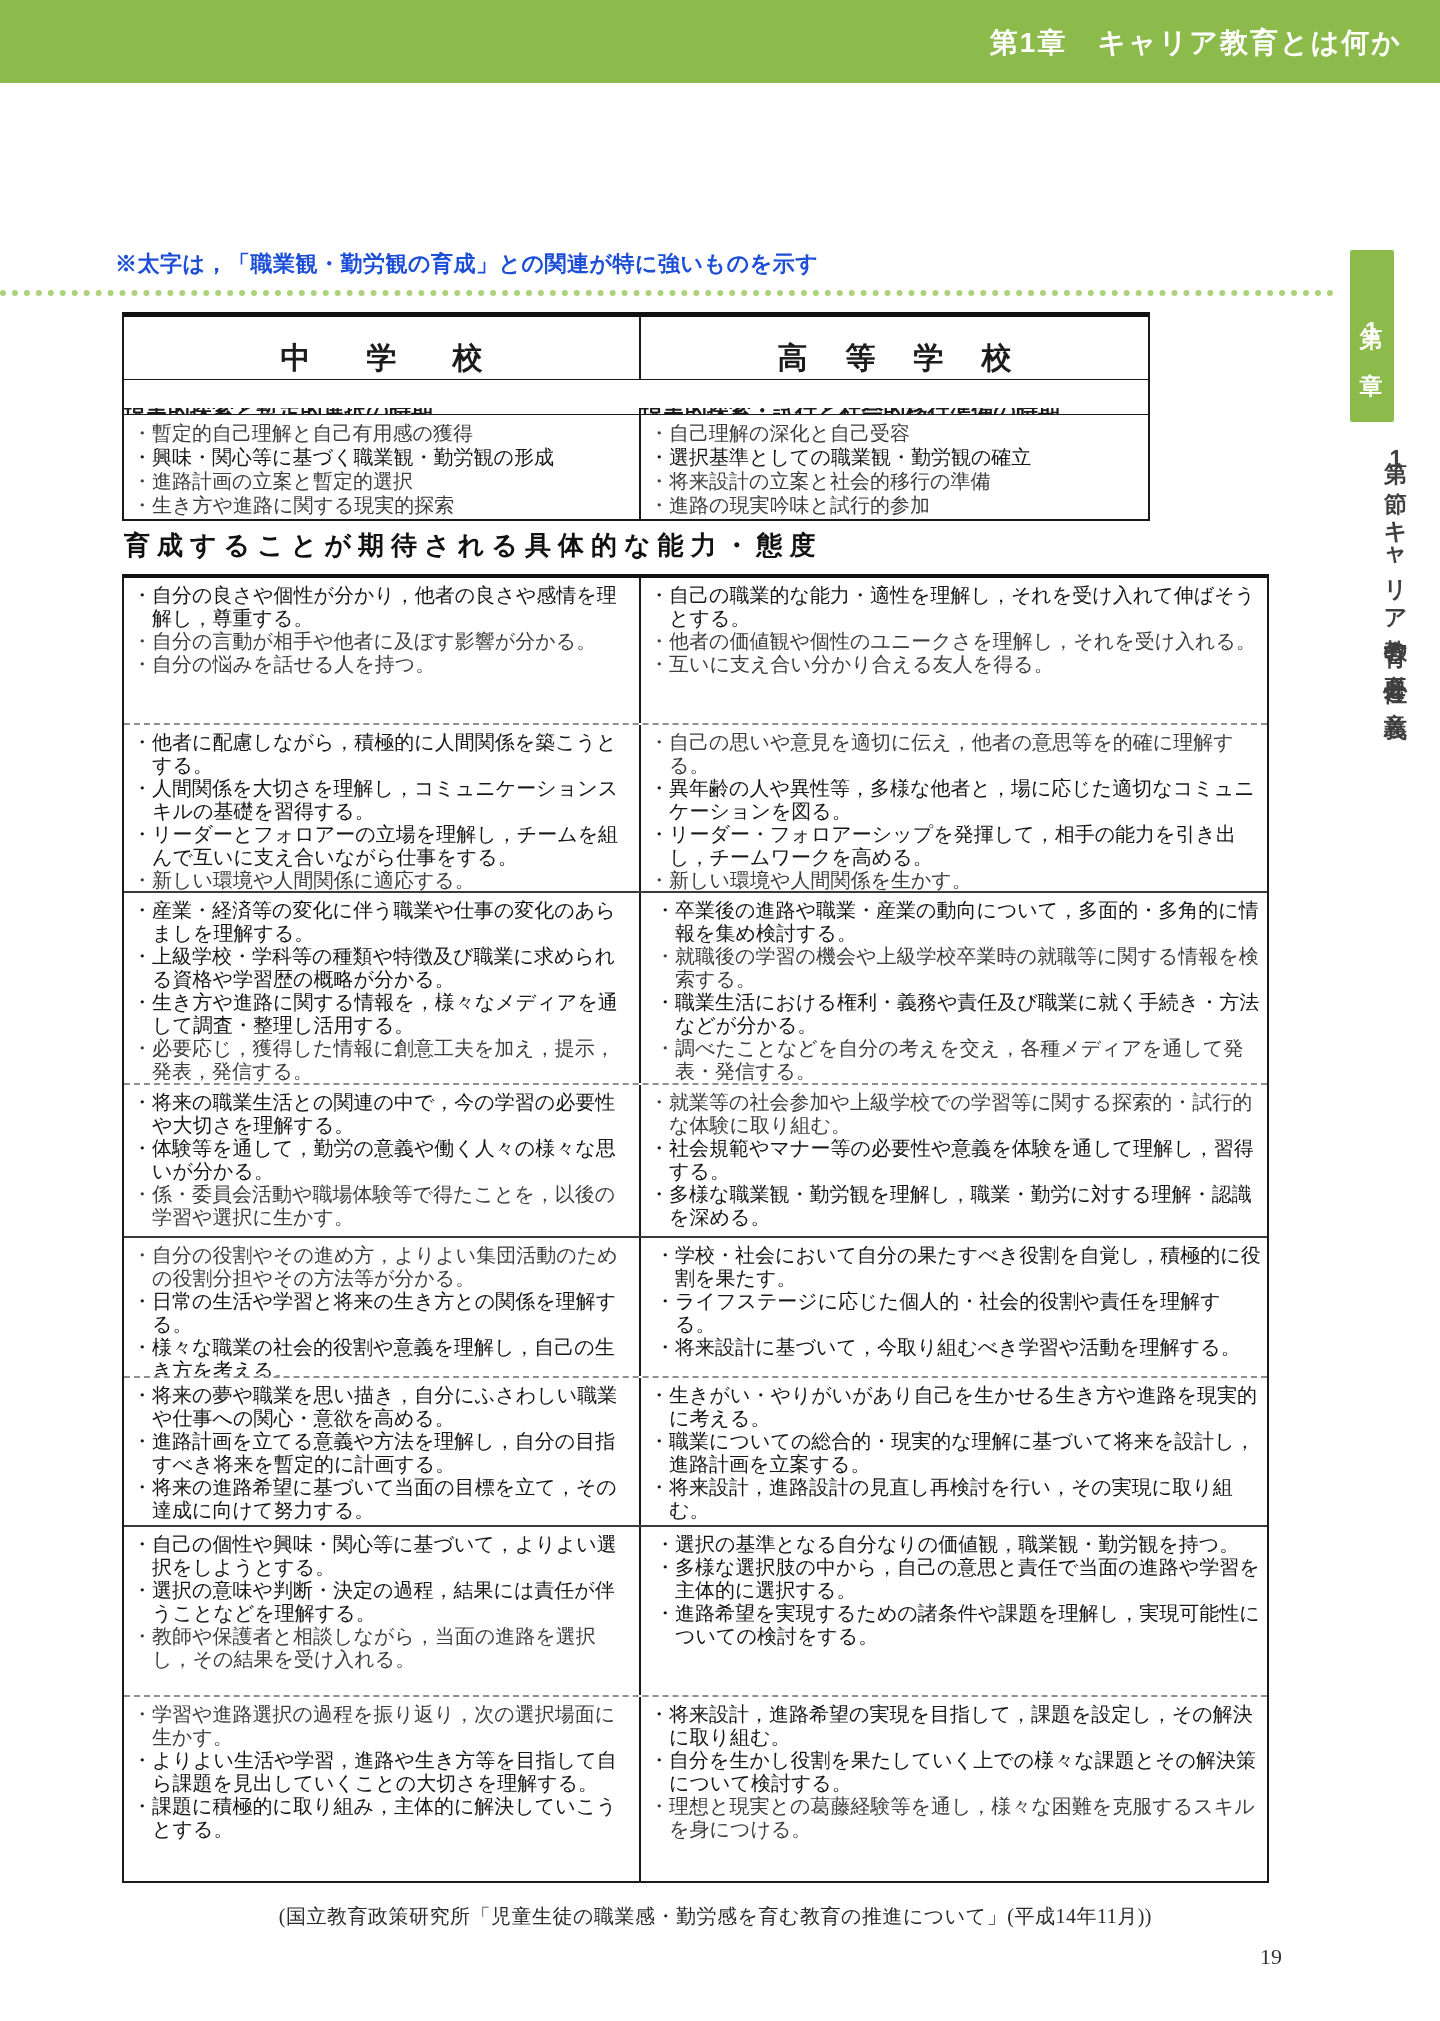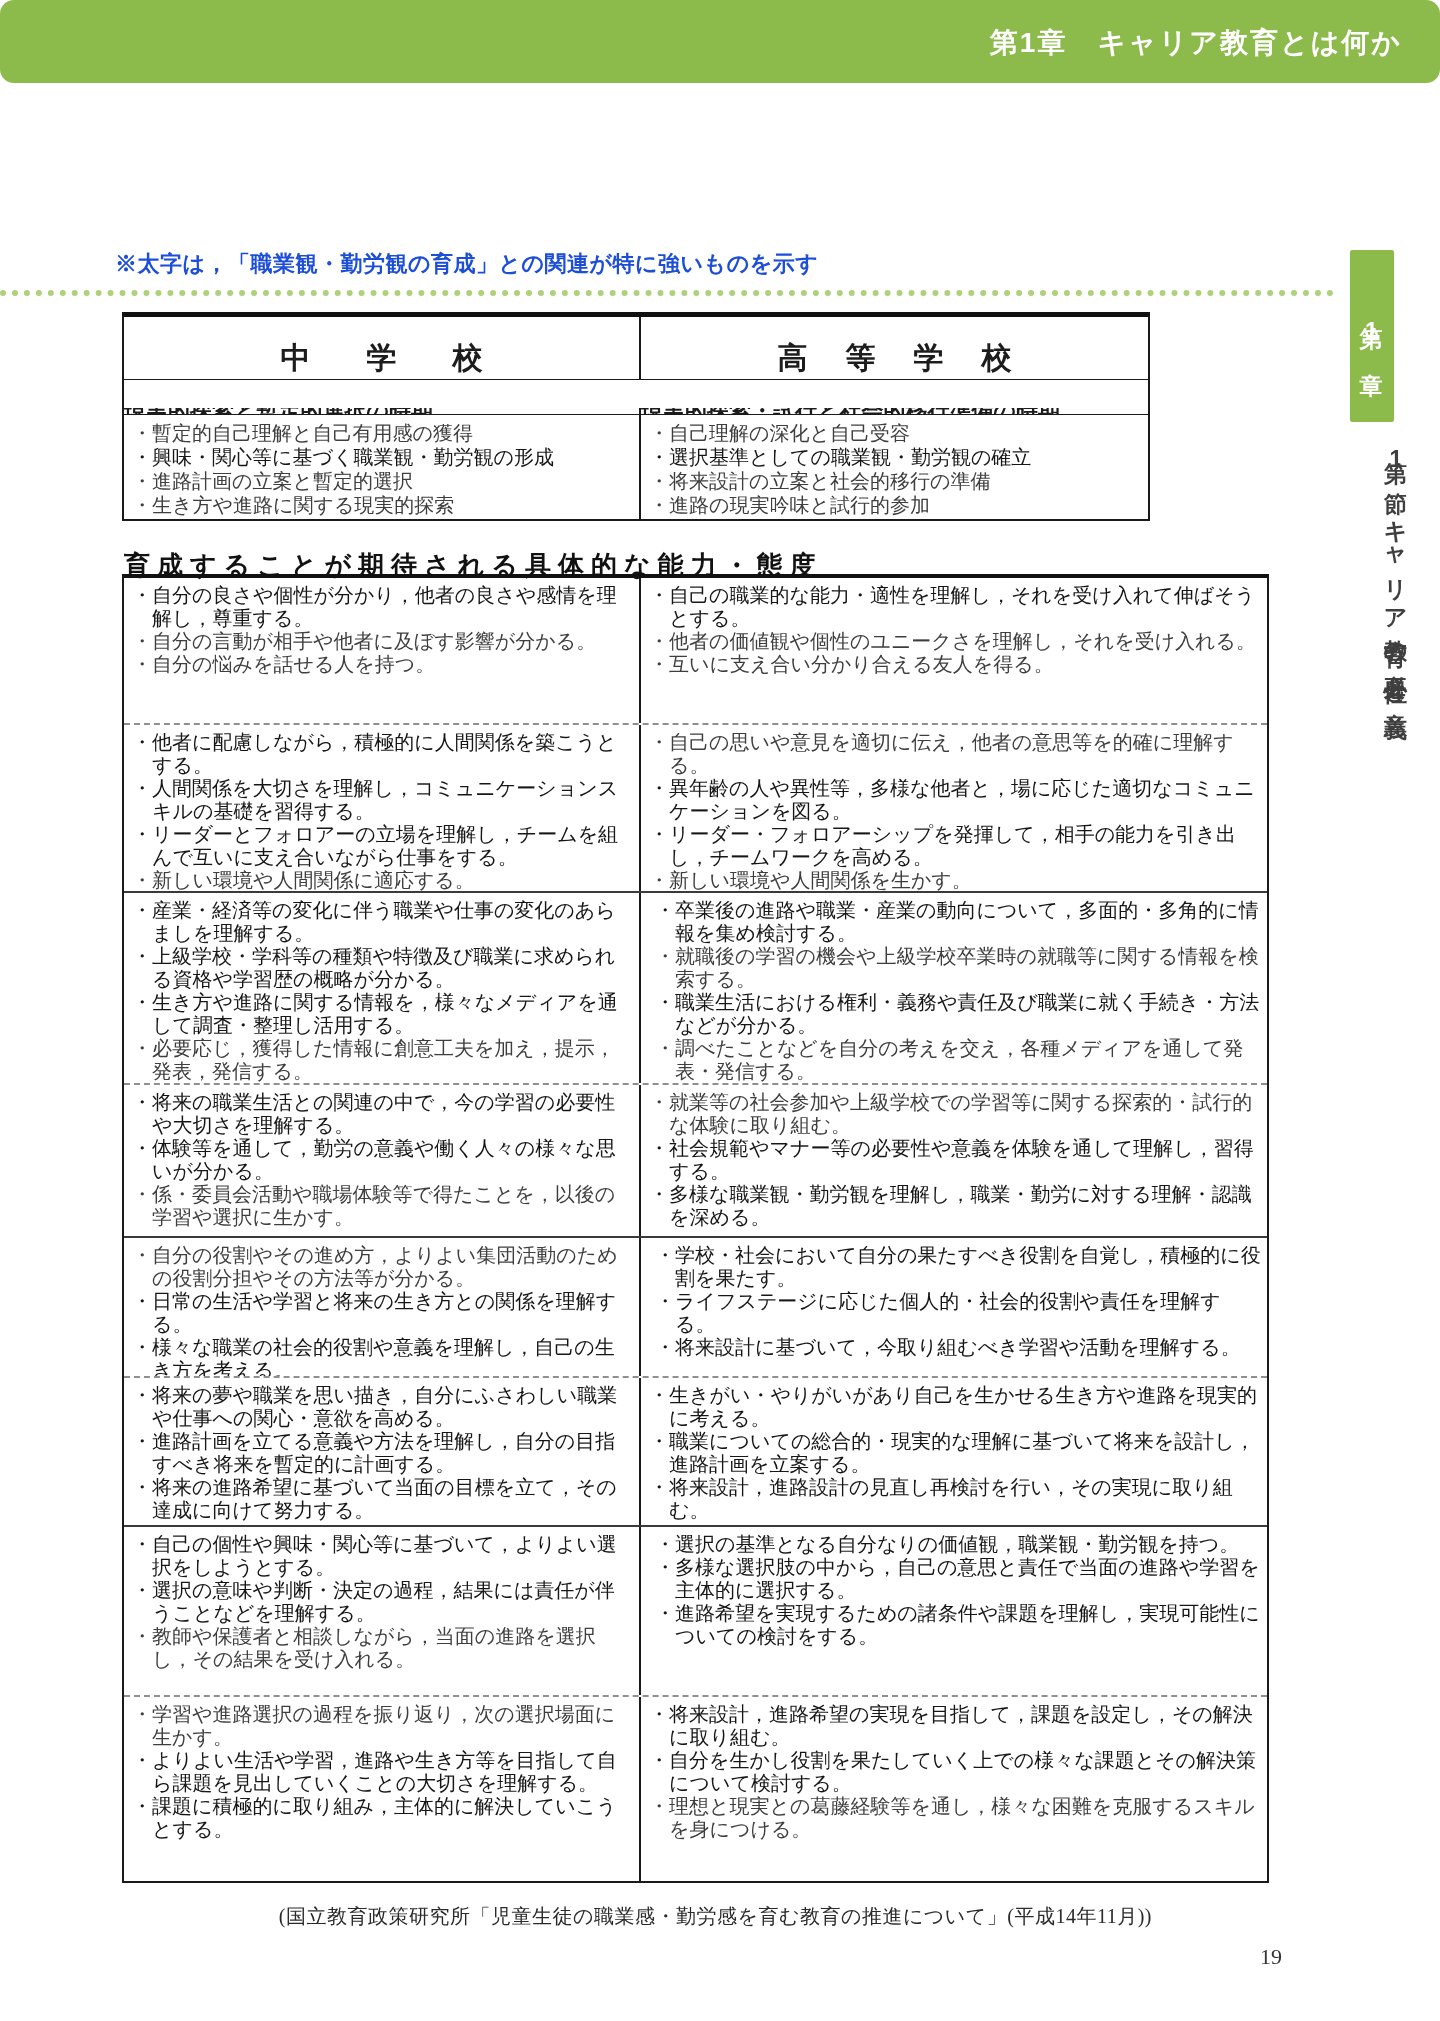--- a/index.html
+++ b/index.html
@@ -9,21 +9,20 @@
     background:#ffffff;
     font-family:"Liberation Sans", sans-serif;
     color:#1c1c1c;
     overflow:hidden;
   }
 
   
   .topbar{
     position:absolute;left:0;top:0;width:1440px;height:83px;
     background:#8cba4b;
-    border-radius:14px;
   }
   .topbar-title{
     position:absolute;right:38px;top:0;height:83px;line-height:86px;
     color:#ffffff;font-weight:bold;font-size:28px;letter-spacing:2px;
   }
 
   
   .note{
     position:absolute;left:115px;top:249px;
     color:#1d4ed8;font-weight:bold;font-size:22px;letter-spacing:0.5px;
@@ -79,21 +78,20 @@
   }
   ul.blist li::before{content:"・";}
   ul.blist li.strong{font-weight:normal;color:#161616;}
   .period-items-row ul.blist li{line-height:24px;}
 
   
   .section-heading{
     position:absolute;left:124px;top:528px;
     font-weight:bold;font-size:26px;letter-spacing:7px;color:#111;
     white-space:nowrap;
-    margin-top:20px;
   }
 
   
   .tableB{
     position:absolute;left:122px;top:574px;width:1147px;
     border:2px solid #1a1a1a;border-top:4px solid #111111;
     box-sizing:border-box;
   }
   .tableB .trow{border-top:2px dashed #8f8f8f;}
   .tableB .trow:first-child{border-top:none;}

